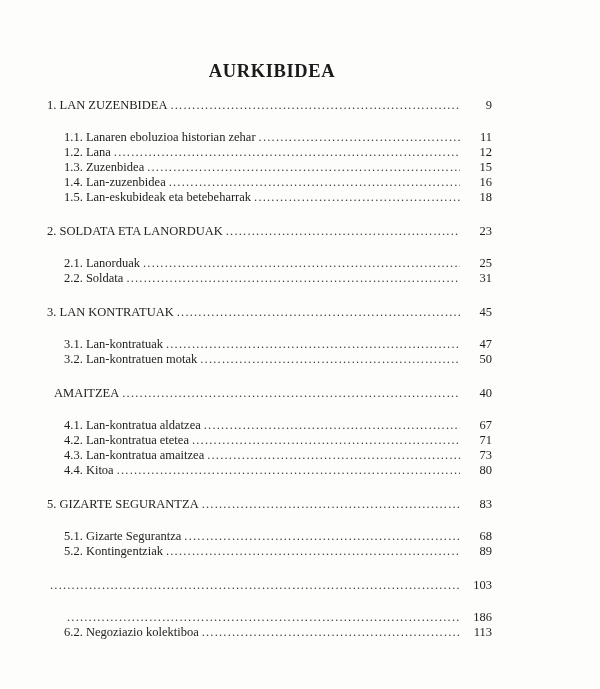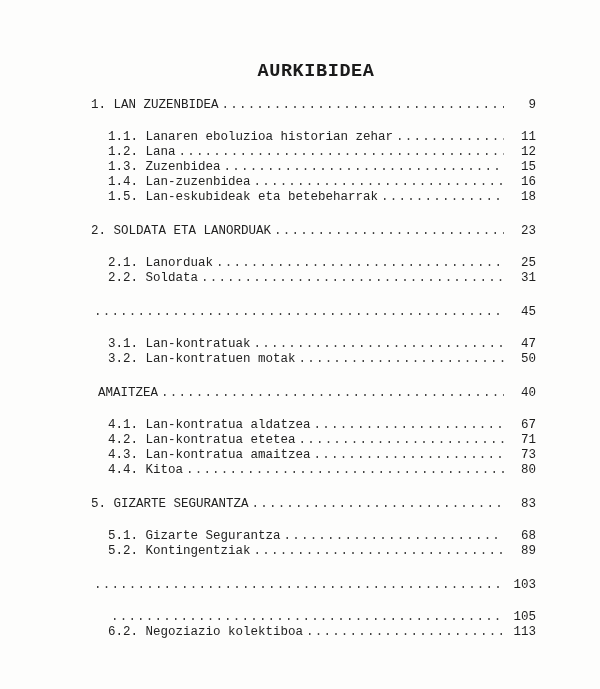--- a/index.html
+++ b/index.html
@@ -6,23 +6,22 @@
     margin: 0;
     padding: 0;
     background: #fdfdfc;
   }
   .page {
     position: relative;
     width: 544px;
     height: 689px;
     background: #fdfdfc;
     overflow: hidden;
-    font-family: Liberation Mono, monospace;
+    font-family: Liberation Serif, serif;
     color: #222222;
-    margin-left: 44px;
   }
   .title {
     margin: 0;
     padding-top: 61px;
     text-align: center;
     font-size: 18.5px;
     line-height: 21px;
     font-weight: 700;
     letter-spacing: 0.6px;
     color: #1b1b1b;
@@ -112,20 +111,21 @@
           </div>
           <div class="row">
             <span class="label">2.2. Soldata</span>
             <span class="leader">....................................................................................................................................................................................................................................................................</span>
             <span class="pagenum">31</span>
           </div>
         </div>
       </div>
       <div class="chapter">
         <div class="row">
+          <span class="label">3. LAN KONTRATUAK</span>
           <span class="leader">....................................................................................................................................................................................................................................................................</span>
           <span class="pagenum">45</span>
         </div>
         <div class="items">
           <div class="row">
             <span class="label">3.1. Lan-kontratuak</span>
             <span class="leader">....................................................................................................................................................................................................................................................................</span>
             <span class="pagenum">47</span>
           </div>
           <div class="row">
@@ -184,21 +184,21 @@
         </div>
       </div>
       <div class="chapter">
         <div class="row">
           <span class="leader">....................................................................................................................................................................................................................................................................</span>
           <span class="pagenum">103</span>
         </div>
         <div class="items">
           <div class="row">
             <span class="leader">....................................................................................................................................................................................................................................................................</span>
-            <span class="pagenum">105</span>
+            <span class="pagenum">186</span>
           </div>
           <div class="row">
             <span class="label">6.2. Negoziazio kolektiboa</span>
             <span class="leader">....................................................................................................................................................................................................................................................................</span>
             <span class="pagenum">113</span>
           </div>
         </div>
       </div>
     </div>
 </div>

